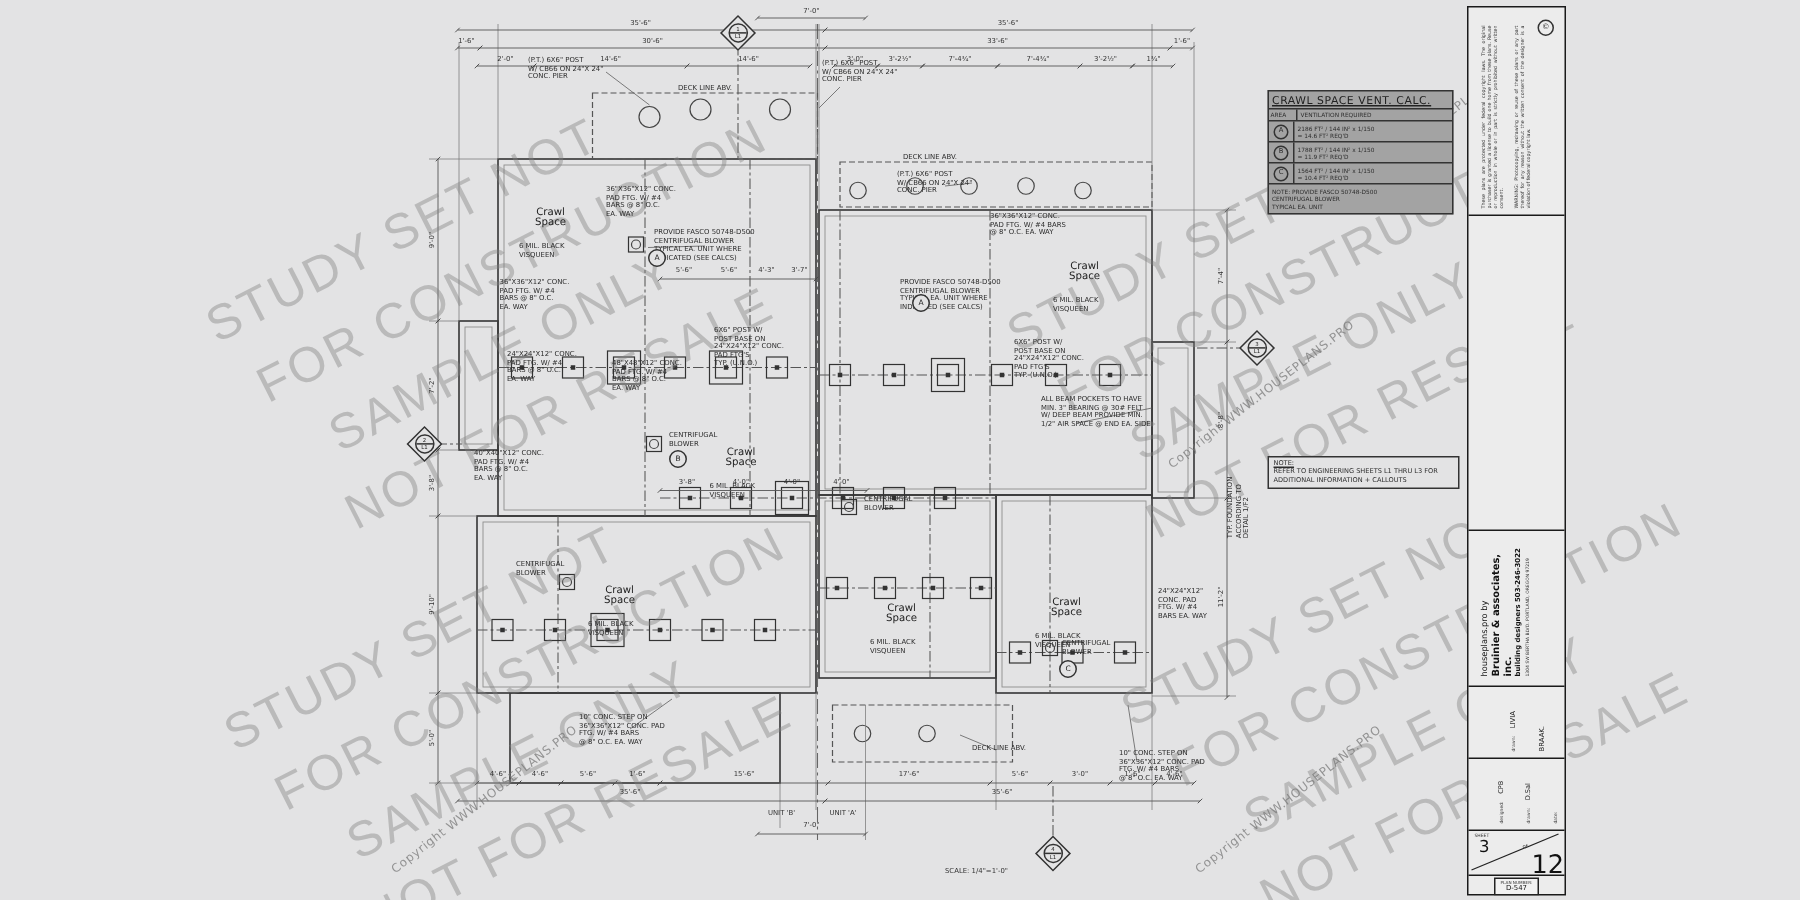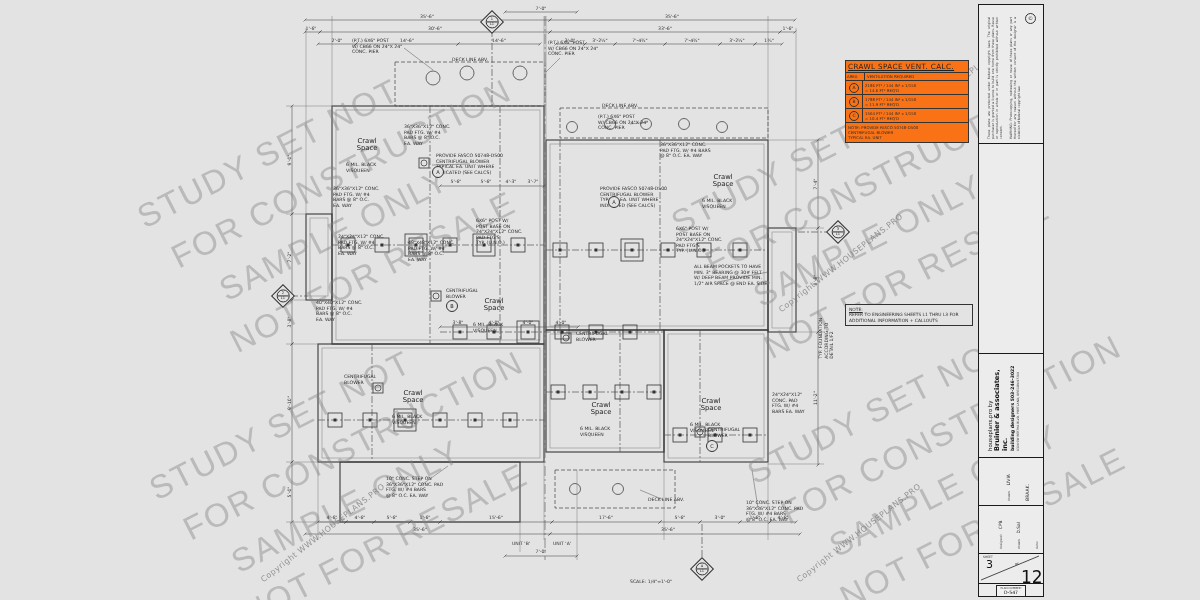--- a/index.html
+++ b/index.html
@@ -38,21 +38,21 @@
   .wmg{position:absolute;transform:rotate(-27deg);transform-origin:0 0;
        color:rgba(128,128,128,.42);font-family:"Liberation Sans",sans-serif;
        font-size:33px;letter-spacing:2px;white-space:nowrap;line-height:1.55;}
   .wmg span{display:block;}
   .wmg span:nth-child(2){margin-left:12px;}
   .wmg span:nth-child(3){margin-left:40px;}
   .wmg span:nth-child(4){margin-left:26px;}
   .cpy{position:absolute;font-size:8px;color:rgba(120,120,120,.75);
        transform-origin:0 50%;white-space:nowrap;letter-spacing:.5px;}
   
-  .vt{position:absolute;left:845px;top:60px;width:122px;border:1px solid #333;background:#f97316;}
+  .vt{position:absolute;left:845px;top:60px;width:122px;border:1px solid #333;background:#a3a3a3;}
   .vt-title{font-size:7.2px;letter-spacing:.4px;padding:1px 2px;border-bottom:1px solid #333;
             text-decoration:underline;color:#222;}
   .vt-head{display:flex;border-bottom:1px solid #333;font-size:3.9px;}
   .vt-head .c1{width:16px;border-right:1px solid #333;padding:1px;}
   .vt-head .c2{flex:1;padding:1px 2px;}
   .vt-row{display:flex;border-bottom:1px solid #333;font-size:3.9px;align-items:center;}
   .vt-row .mk{width:16px;border-right:1px solid #333;align-self:stretch;
               display:flex;align-items:center;justify-content:center;}
   .vt-row .mk i{font-style:normal;width:8px;height:8px;border:.8px solid #333;border-radius:50%;
               text-align:center;line-height:8px;font-size:4.5px;}

